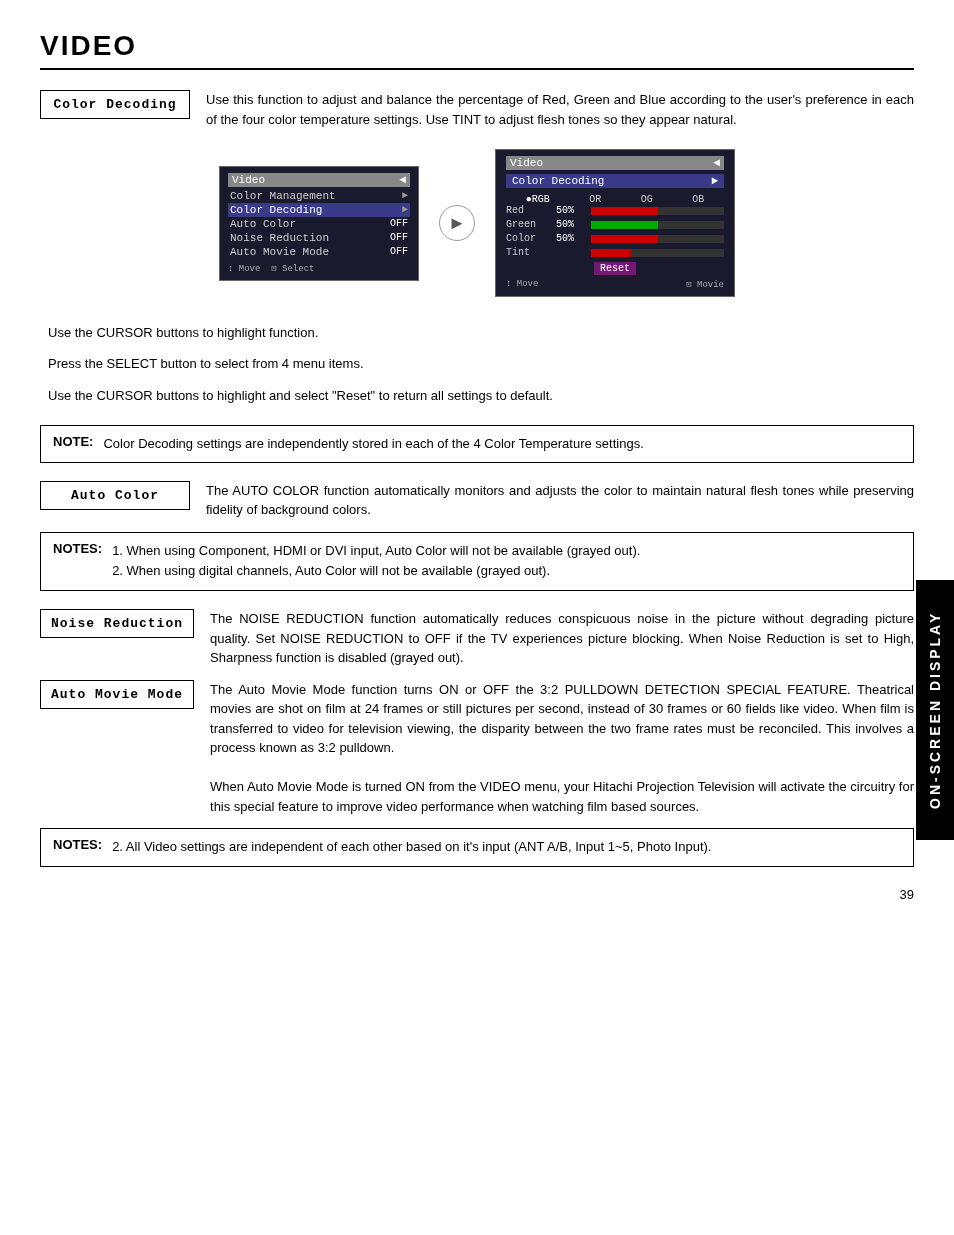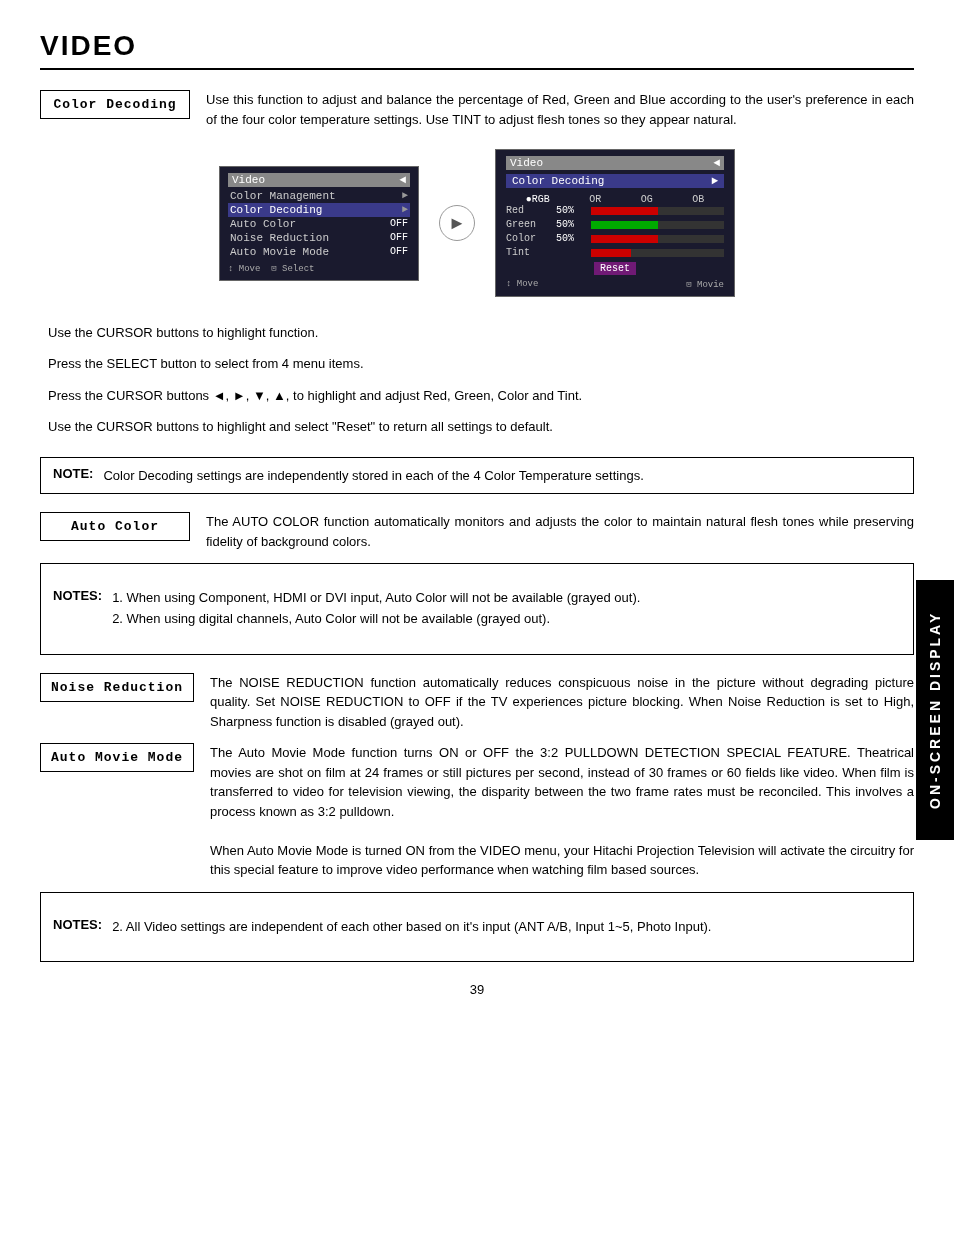--- a/index.html
+++ b/index.html
@@ -242,21 +242,21 @@
     }
 
     .note-text {
       flex: 1;
       line-height: 1.5;
     }
 
     
     .notes-box {
       border: 1px solid #000;
-      padding: 24px 12px;
+      padding: 8px 12px;
       margin-bottom: 18px;
       display: flex;
       gap: 10px;
       align-items: flex-start;
     }
 
     .notes-label {
       font-weight: bold;
       white-space: nowrap;
       flex-shrink: 0;
@@ -267,21 +267,21 @@
       line-height: 1.6;
     }
 
     
     .feature-section {
       margin-bottom: 12px;
     }
 
     
     .page-number {
-      text-align: center;
+      text-align: right;
       margin-top: 20px;
       font-size: 13px;
     }
 
     
     .sidebar-tab {
       position: absolute;
       right: 0;
       top: 580px;
       width: 38px;
@@ -392,21 +392,20 @@
       <div class="cd-footer">
         <span>↕ Move</span>
         <span>⊡ Movie</span>
       </div>
     </div>
   </div>
 
   <div class="instructions">
     <p>Use the CURSOR buttons to highlight function.</p>
     <p>Press the SELECT button to select from 4 menu items.</p>
-    <p>Press the CURSOR buttons ◄, ►, ▼, ▲, to highlight and adjust Red, Green, Color and Tint.</p>
     <p>Use the CURSOR buttons to highlight and select "Reset" to return all settings to default.</p>
   </div>
 
   <div class="note-box">
     <span class="note-label">NOTE:</span>
     <span class="note-text">Color Decoding settings are independently stored in each of the 4 Color Temperature settings.</span>
   </div>
 
   <div class="feature-block feature-section">
     <div class="feature-label">Auto Color</div>

